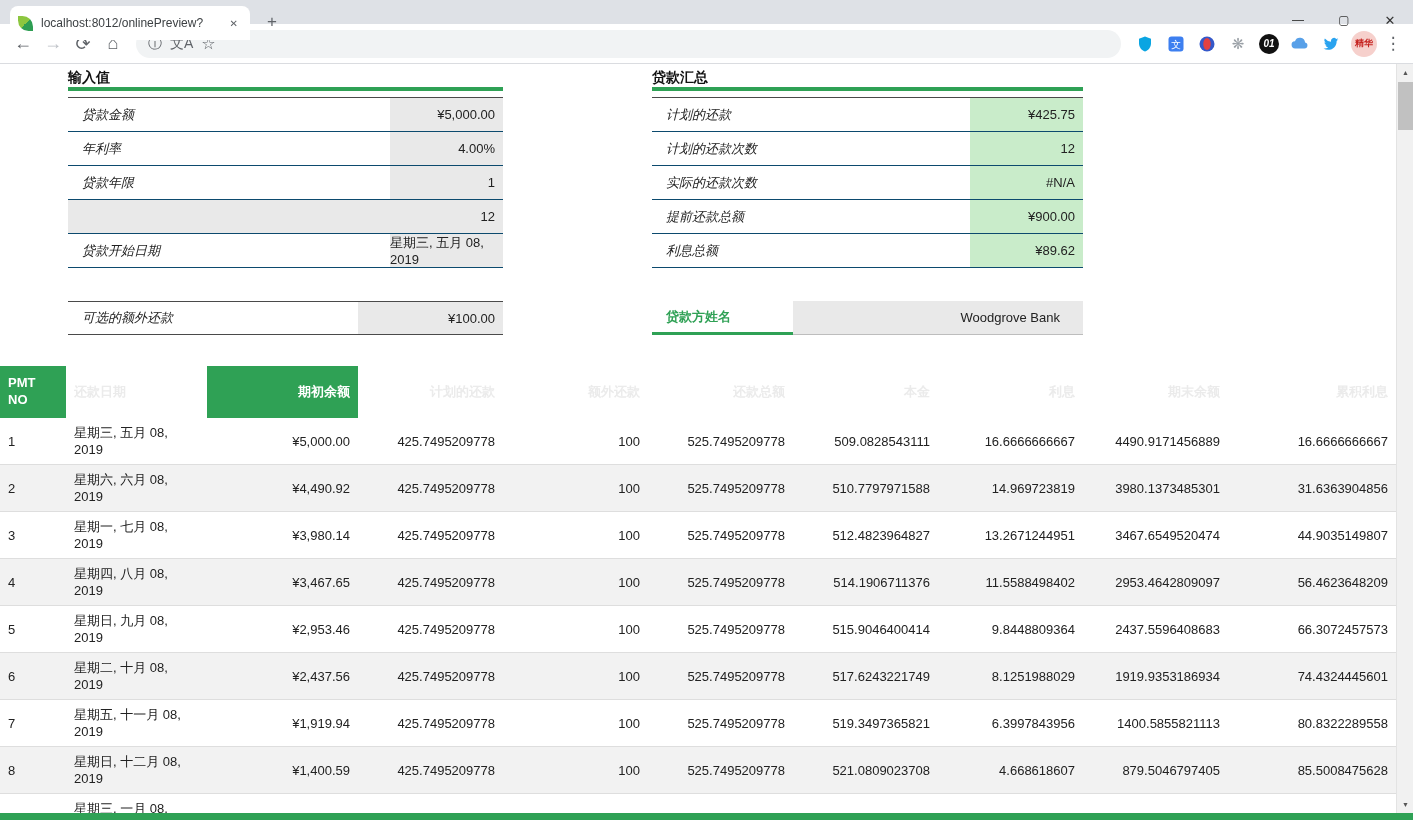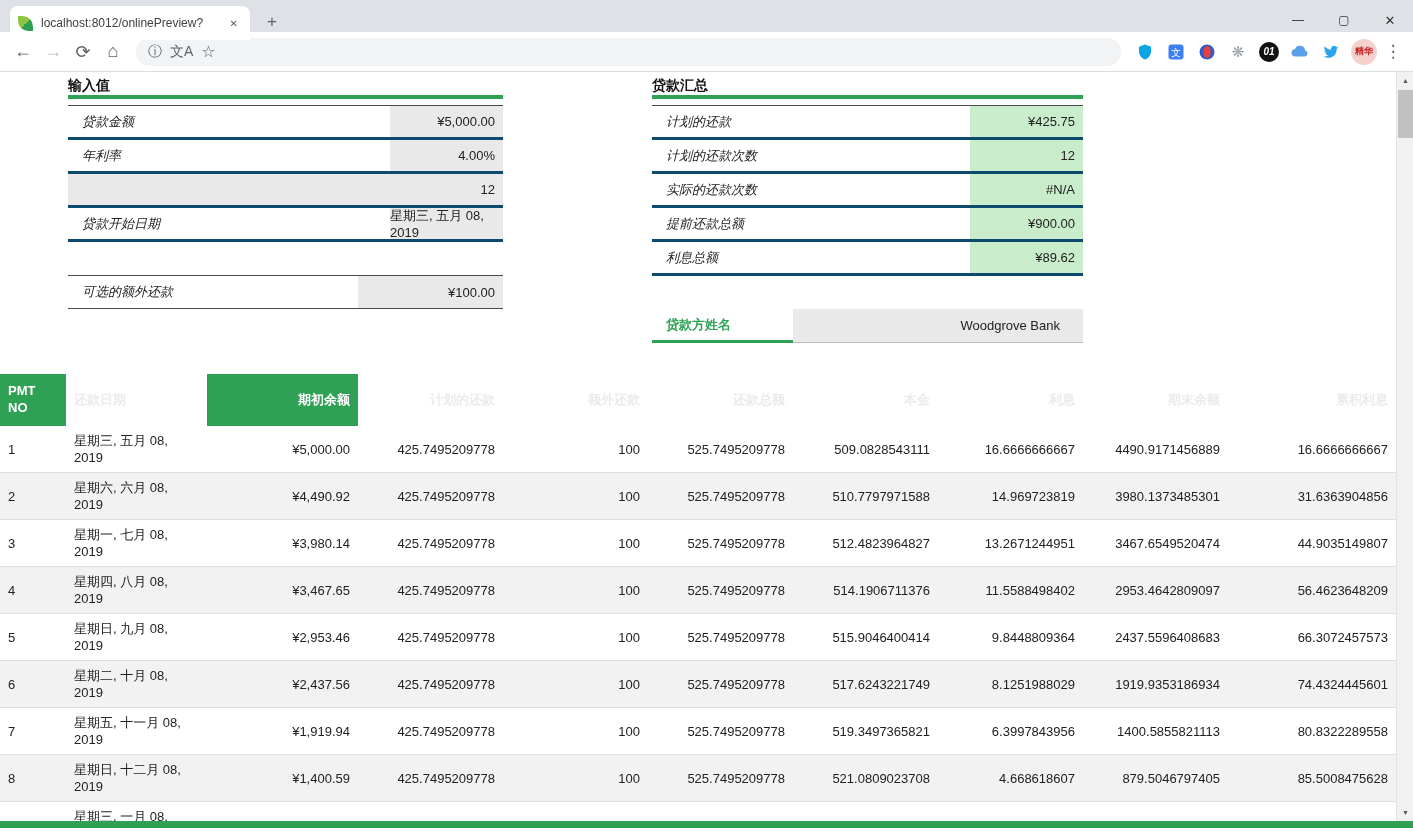--- a/index.html
+++ b/index.html
@@ -7,21 +7,21 @@
     --light-green:#c9ecca;
     --gray-cell:#e9e9e9;
     --chrome-bg:#dee1e6;
     --icon-gray:#5f6368;
   }
   *{margin:0;padding:0;box-sizing:border-box;}
   html,body{width:1413px;height:836px;overflow:hidden;background:#fff;
     font-family:"Liberation Sans","DejaVu Sans",sans-serif;color:#222;}
 
   
-  .titlebar{position:relative;height:32px;background:var(--chrome-bg);padding-left:21px;}
+  .titlebar{position:relative;height:24px;background:var(--chrome-bg);padding-left:21px;}
   .tab{position:absolute;left:10px;top:6px;width:240px;height:34px;background:#fff;
     border-radius:8px 8px 0 0;display:flex;align-items:center;padding:0 8px;gap:8px;}
   .favicon{width:15px;height:15px;flex:0 0 15px;
     background:linear-gradient(135deg,#8cc63f 0 50%,#2e9e53 50% 100%);
     border-radius:0 70% 0 70%;}
   .tab-title{flex:1;font-size:12px;color:#3c4043;white-space:nowrap;overflow:hidden;}
   .tab-close{font-size:10px;color:var(--icon-gray);padding:2px 4px;cursor:pointer;}
   .new-tab{position:absolute;left:260px;top:10px;width:24px;height:24px;display:flex;
     align-items:center;justify-content:center;font-size:17px;color:var(--icon-gray);cursor:pointer;}
   .win-controls{position:absolute;right:0;top:0;display:flex;height:100%;}
@@ -55,21 +55,21 @@
 
   
   .content{position:relative;height:756px;background:#fff;overflow:hidden;text-decoration:underline;}
 
   .panel{position:absolute;top:5px;}
   .panel.input{left:68px;width:435px;}
   .panel.summary{left:652px;width:431px;}
   .panel-title{font-size:14px;font-weight:bold;color:#111;height:18px;}
   .panel-underline{height:4px;background:var(--green);}
   .prows{margin-top:6px;border-top:1px solid #4a4a4a;}
-  .prow{display:flex;height:34px;border-bottom:3px solid #0c4a6e;gap:32px;}
+  .prow{display:flex;height:34px;border-bottom:1px solid #0c4a6e;gap:32px;}
   .plabel{display:flex;align-items:center;font-style:italic;font-size:13px;padding-left:14px;}
   .panel.input .plabel{flex:0 0 290px;}
   .panel.summary .plabel{flex:0 0 286px;}
   .pvalue{flex:1;display:flex;align-items:center;justify-content:flex-end;
     padding-right:8px;font-size:13px;}
   .pvalue.gray{background:var(--gray-cell);}
   .pvalue.green{background:var(--light-green);}
   .extra-row{display:flex;height:34px;margin-top:33px;border-top:1px solid #4a4a4a;
     border-bottom:1px solid #4a4a4a;}
   .lender-row{display:flex;height:34px;margin-top:33px;}
@@ -181,20 +181,24 @@
     <div class="prows">
       <div class="prow">
         <div class="plabel">贷款金额</div>
         <div class="pvalue gray">¥5,000.00</div>
       </div>
       <div class="prow">
         <div class="plabel">年利率</div>
         <div class="pvalue gray">4.00%</div>
       </div>
       <div class="prow">
+        <div class="plabel">贷款年限</div>
+        <div class="pvalue gray">1</div>
+      </div>
+      <div class="prow">
         <div class="pvalue gray">12</div>
       </div>
       <div class="prow">
         <div class="plabel">贷款开始日期</div>
         <div class="pvalue gray">星期三, 五月 08, 2019</div>
       </div>
     </div>
     <div class="extra-row">
       <div class="plabel">可选的额外还款</div>
       <div class="pvalue gray">¥100.00</div>

